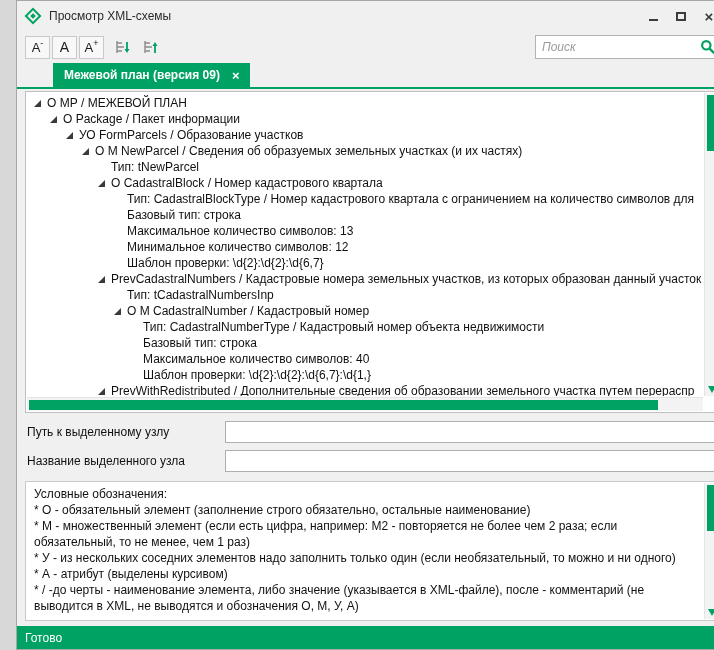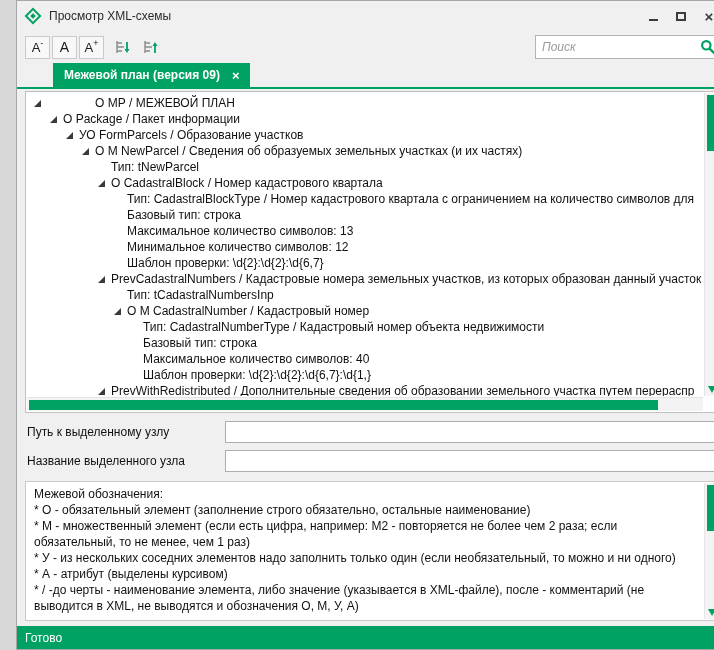--- a/index.html
+++ b/index.html
@@ -145,21 +145,21 @@
 
   <div class="tabstrip">
     <div class="tab">
       <span>Межевой план (версия 09)</span>
       <span class="tab-close">×</span>
     </div>
   </div>
 
   <div class="tree-panel">
     <div class="tree-rows" id="tree-rows">
-        <div class="tree-row" style="padding-left: 6px; gap: 48px;">
+        <div class="tree-row" style="padding-left: 6px;">
           <span class="tree-arrow"></span>
           <span>О МР / МЕЖЕВОЙ ПЛАН</span>
         </div>
         <div class="tree-row" style="padding-left: 22px;">
           <span class="tree-arrow"></span>
           <span>О Package / Пакет информации</span>
         </div>
         <div class="tree-row" style="padding-left: 38px;">
           <span class="tree-arrow"></span>
           <span>УО FormParcels / Образование участков</span>
@@ -244,21 +244,21 @@
       <input class="field-input" type="text" value="" style="">
     </div>
     <div class="field-row">
       <span class="field-label">Название выделенного узла</span>
       <input class="field-input" type="text" value="" style="">
     </div>
   </div>
 
   <div class="legend-panel">
     <div class="legend-text">
-      <div>Межевой обозначения:</div>
+      <div>Условные обозначения:</div>
       <div id="legend-lines">
           <div class="legend-line">* О - обязательный элемент (заполнение строго обязательно, остальные наименование)</div>
           <div class="legend-line">* М - множественный элемент (если есть цифра, например: М2 - повторяется не более чем 2 раза; если обязательный, то не менее, чем 1 раз)</div>
           <div class="legend-line">* У - из нескольких соседних элементов надо заполнить только один (если необязательный, то можно и ни одного)</div>
           <div class="legend-line">* А - атрибут (выделены курсивом)</div>
           <div class="legend-line">* / -до черты - наименование элемента, либо значение (указывается в XML-файле), после - комментарий (не выводится в XML, не выводятся и обозначения О, М, У, А)</div>
         </div>
     </div>
     <div class="legend-vscroll">
       <div class="legend-vthumb"></div>

